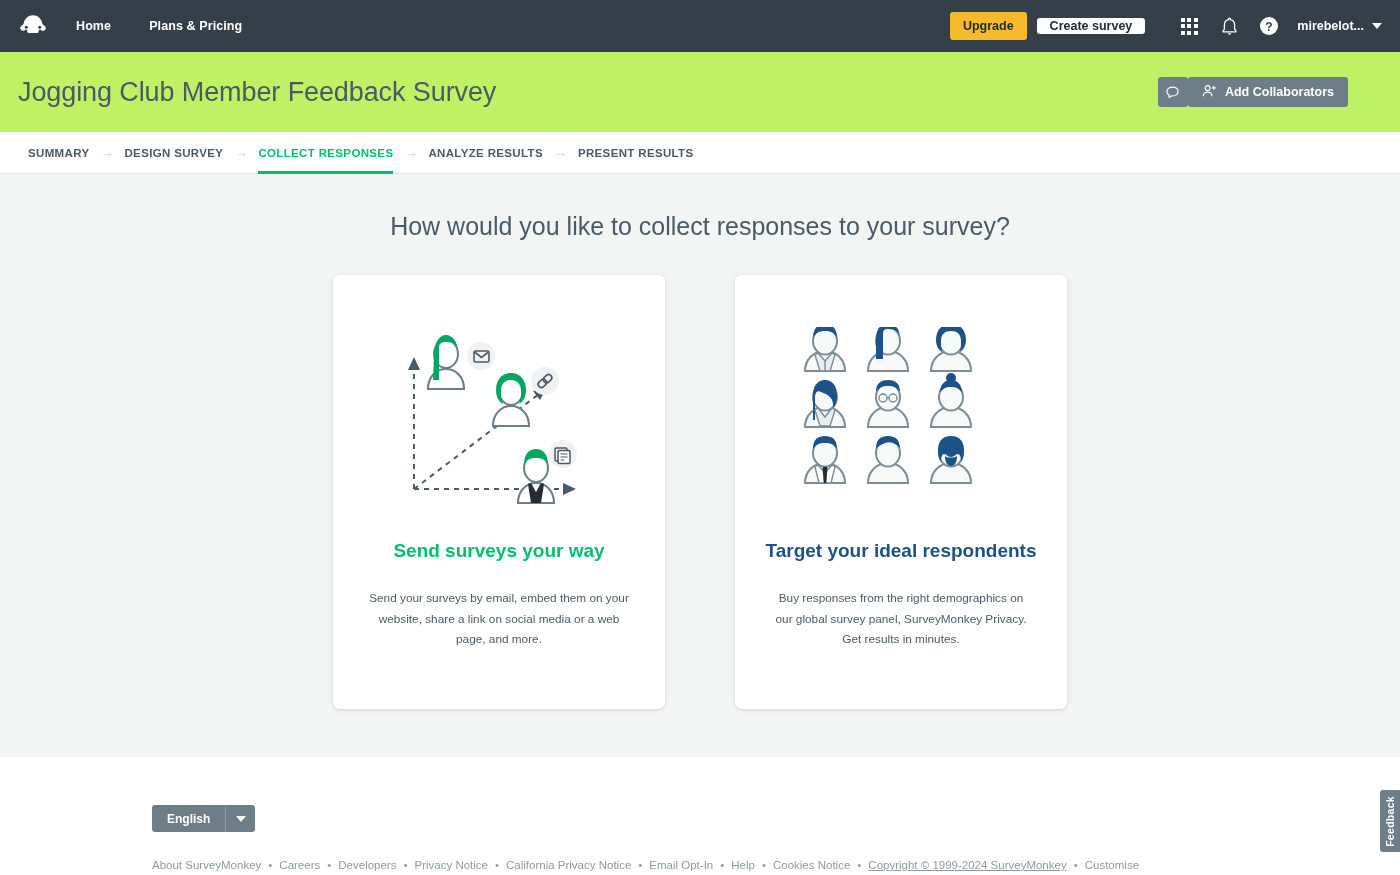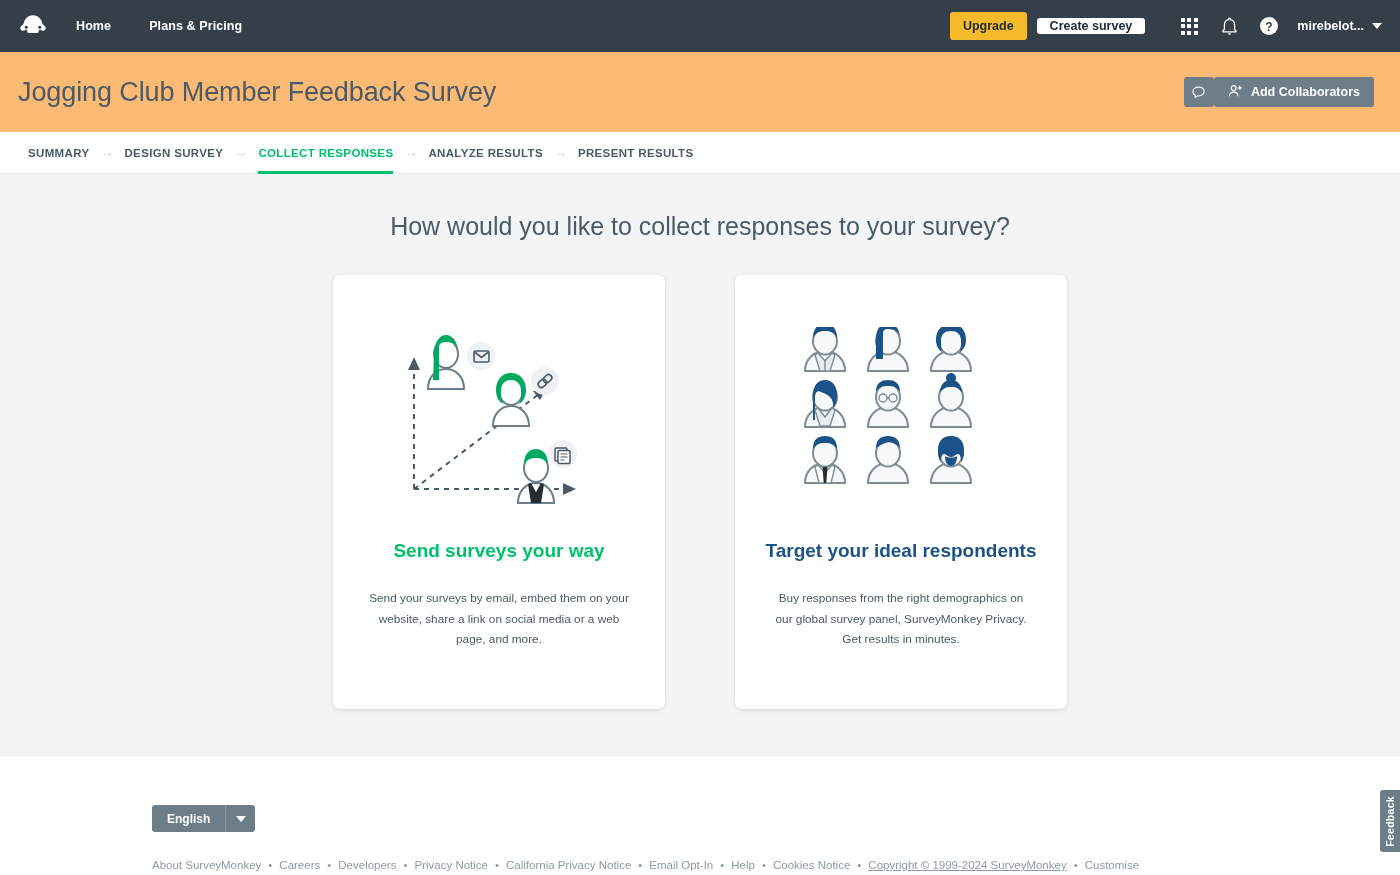--- a/index.html
+++ b/index.html
@@ -81,24 +81,24 @@
   .caret-down {
     width: 0; height: 0;
     border-left: 5px solid transparent;
     border-right: 5px solid transparent;
     border-top: 6px solid #ffffff;
   }
 
   
   .titlebar {
     height: 80px;
-    background: #fdba74;
-    display: flex;
-    align-items: center;
-    padding: 0 26px 0 18px;
+    background: #bef264;
+    display: flex;
+    align-items: center;
+    padding: 0 52px 0 18px;
     border-bottom: none;
   }
   .survey-title {
     font-size: 27px;
     color: #4a5a66;
     font-weight: normal;
     letter-spacing: -0.1px;
   }
   .titlebar-right { margin-left: auto; display: flex; align-items: center; gap: 0; }
   .btn-square {

